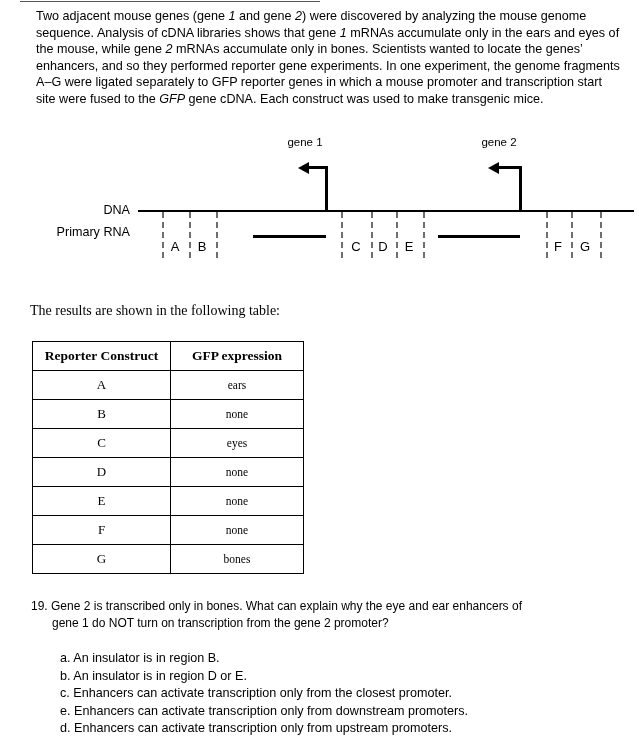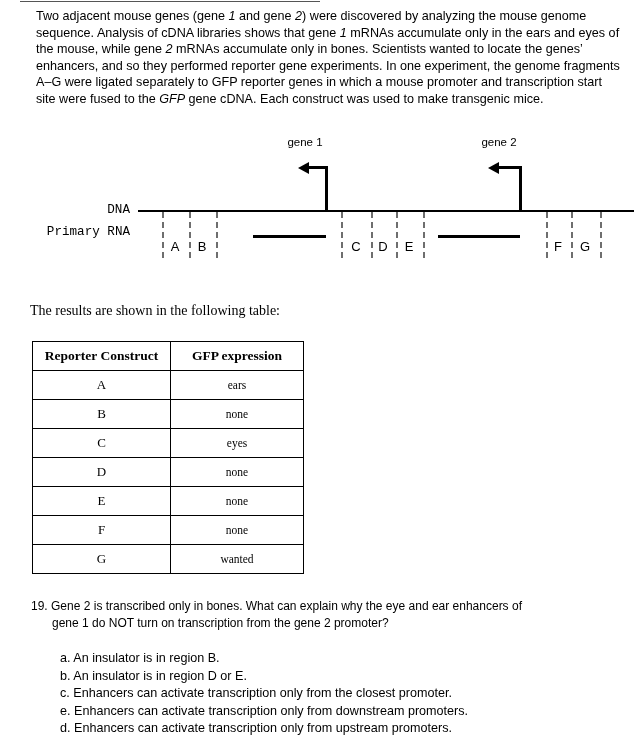--- a/index.html
+++ b/index.html
@@ -44,21 +44,20 @@
     left: 0;
     top: 130px;
     width: 639px;
     height: 150px;
   }
   .row-label {
     position: absolute;
     font-size: 12.6px;
     text-align: right;
     white-space: nowrap;
-    font-family: Liberation Mono, monospace;
   }
   #lbl-dna  { left: 0px; width: 130px; top: 73px; }
   #lbl-prna { left: 0px; width: 130px; top: 95px; }
 
   .dna-line {
     position: absolute;
     left: 138px;
     top: 80px;
     width: 496px;
     height: 2px;
@@ -260,21 +259,21 @@
       <tr>
         <td class="construct">E</td>
         <td>none</td>
       </tr>
       <tr>
         <td class="construct">F</td>
         <td>none</td>
       </tr>
       <tr>
         <td class="construct">G</td>
-        <td>wanted</td>
+        <td>bones</td>
       </tr>
     </tbody>
 </table>
 
 <div id="question">
   <div class="qnum-line">19. Gene 2 is transcribed only in bones. What can explain why the eye and ear enhancers of</div>
   <div class="cont">gene 1 do NOT turn on transcription from the gene 2 promoter?</div>
 </div>
 
 <div id="choices">

